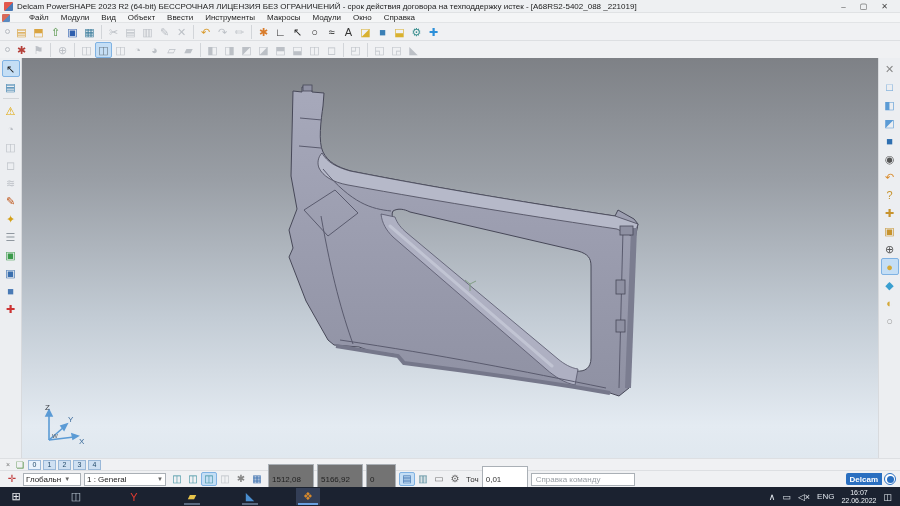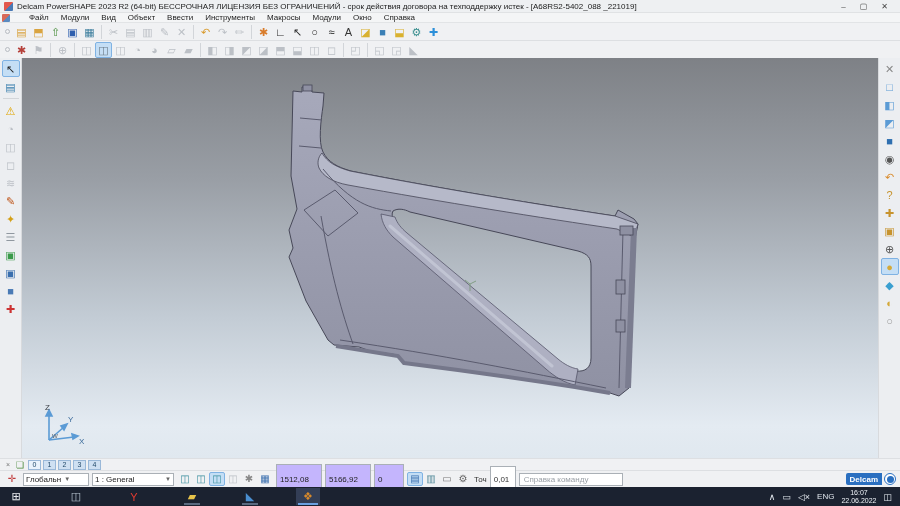--- a/index.html
+++ b/index.html
@@ -62,24 +62,24 @@
   .ltab.active { background:#e9f3fc; }
 
   
   .statusbar { position:absolute; left:0; top:470px; width:900px; height:17px; background:#f0f1f3;
     display:flex; align-items:center; gap:3px; padding:0 4px; font-size:8px; color:#333;
     border-top:1px solid #dddfe2;}
   .statusbar .icon { width:16px; height:14px; font-size:10px;}
   .sel { height:13px; background:#fff; border:1px solid #aab0b6; display:inline-flex; align-items:center;
     padding:0 2px; gap:3px; color:#222;}
   .sel .chev { color:#666; font-size:6px;}
-  .coord { width:46px; height:31px; background:#c4b5fd; border:1px solid #aab0b6; display:inline-flex;
+  .coord { width:46px; height:31px; background:#737373; border:1px solid #aab0b6; display:inline-flex;
     align-items:center; justify-content:flex-start; padding:8px 3px; color:#222;}
   .coord.z { width:30px; }
-  .tolbox { width:26px; height:13px; background:#fff; border:1px solid #aab0b6; display:inline-flex;
+  .tolbox { width:46px; height:13px; background:#fff; border:1px solid #aab0b6; display:inline-flex;
     align-items:center; padding:12px 3px;}
   .cmd { width:104px; height:13px; background:#fff; border:1px solid #aab0b6; display:inline-flex;
     align-items:center; padding:0 4px; color:#9aa0a6;}
   .spacer { flex:1 1 auto; }
   .delcam { height:12px; background:#2a6fc0; color:#fff; font-size:8px; font-weight:bold;
     display:inline-flex; align-items:center; padding:0 4px; border-radius:2px 0 0 2px;}
   .delcam-circ { width:12px; height:12px; border-radius:50%; background:#fff; border:1px solid #2a6fc0;
     display:inline-flex; align-items:center; justify-content:center; margin-left:-1px;}
   .delcam-circ i { width:7px; height:7px; border-radius:50%; background:#2a6fc0; display:block;}
 
@@ -309,21 +309,21 @@
         <span class="ltab active">0</span>
         <span class="ltab">1</span>
         <span class="ltab">2</span>
         <span class="ltab">3</span>
         <span class="ltab">4</span>
       </span>
   </div>
 
   <div class="statusbar">
     <span class="icon" style="color:#c03a3a">✛</span>
-    <span class="sel" style="width:66px">
+    <span class="sel" style="width:58px">
       <span>Глобальн</span>
       <span class="chev">▼</span>
     </span>
     <span class="sel" style="width:82px">
       <span style="flex:1">1 : General</span>
       <span class="chev">▼</span>
     </span>
     <span style="display:flex;align-items:center">
         <span class="icon" style="color: rgb(58, 143, 158);">◫</span>
         <span class="icon" style="color: rgb(58, 143, 158);">◫</span>

